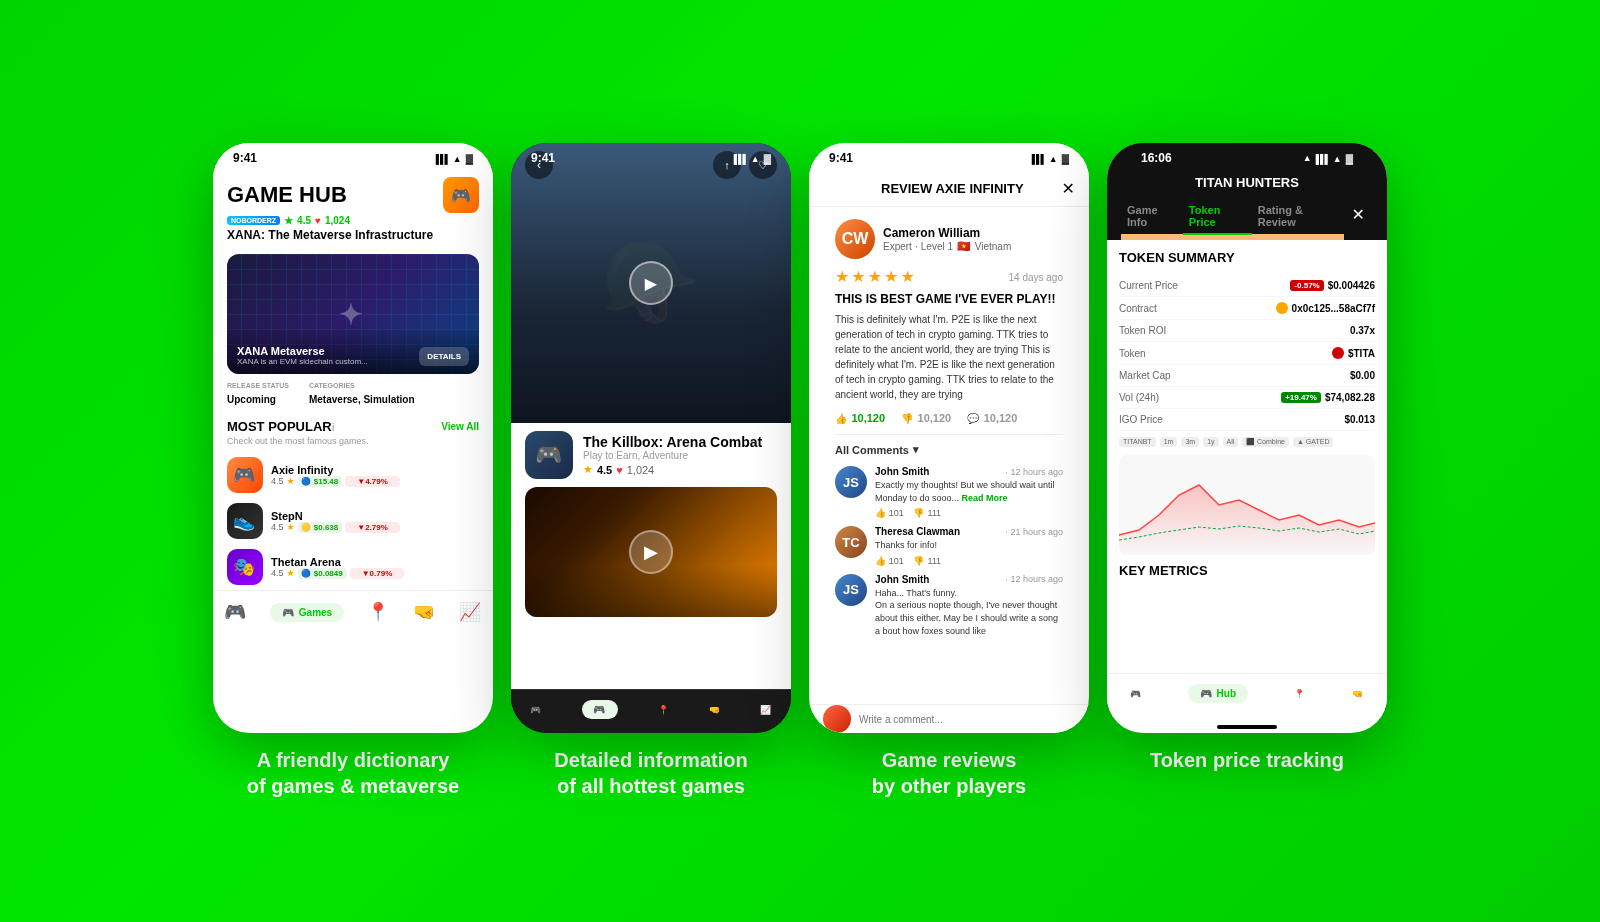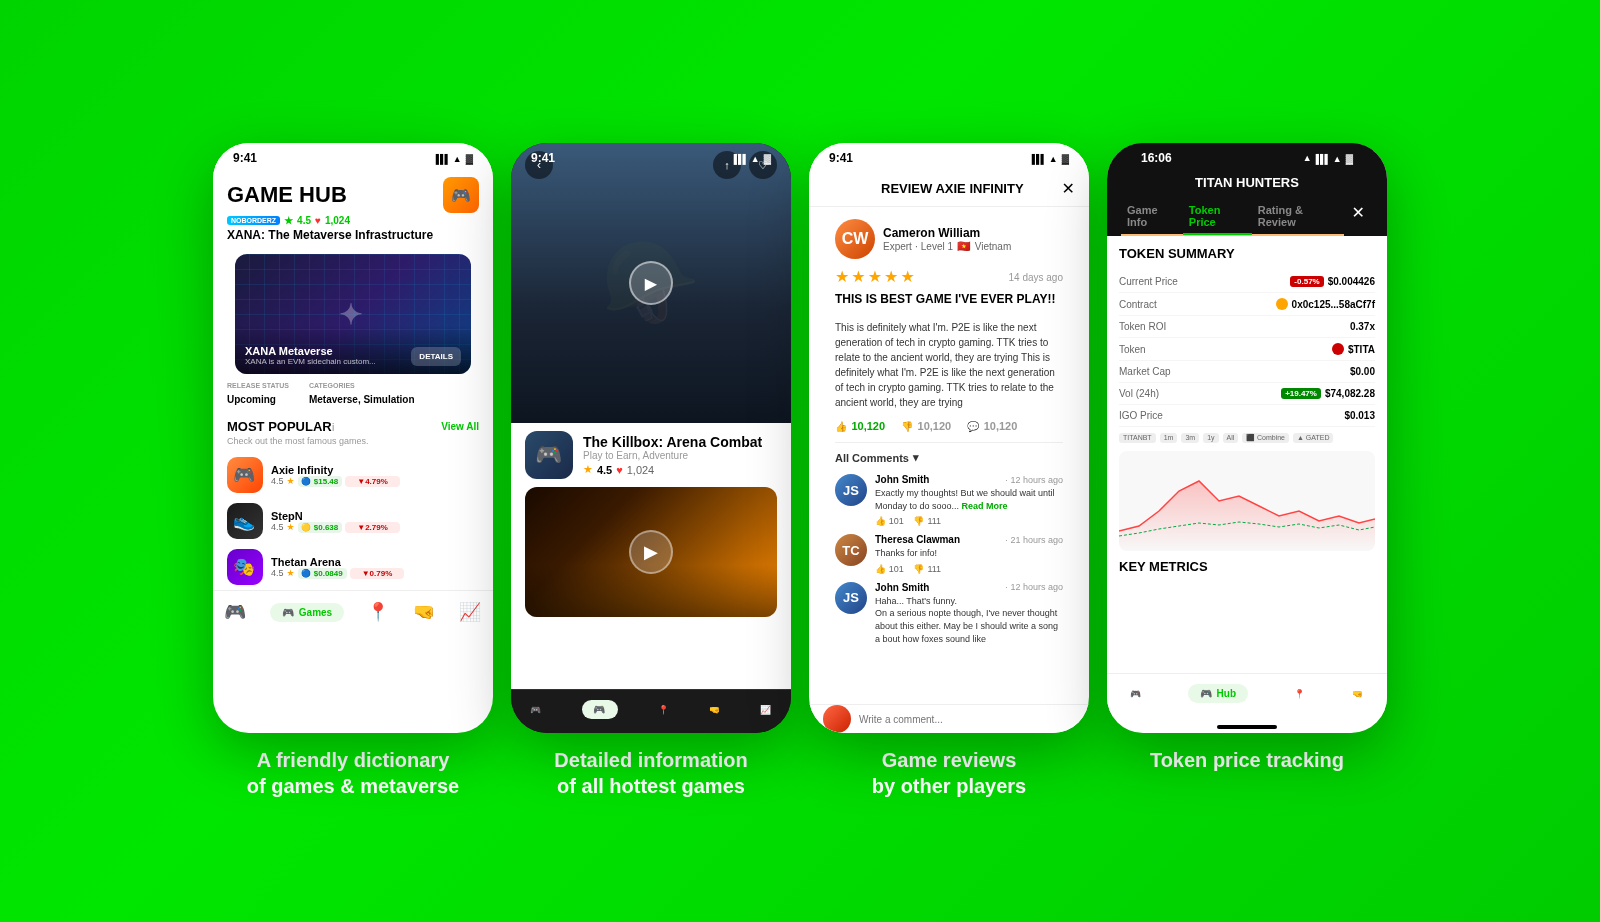--- a/index.html
+++ b/index.html
@@ -107,21 +107,21 @@
       padding: 1px 4px;
       border-radius: 3px;
     }
     .game-title-text {
       font-size: 12px;
       font-weight: 600;
       color: #000;
       margin-bottom: 6px;
     }
     .featured-card {
-      margin: 0 22px 8px;
+      margin: 0 14px 8px;
       border-radius: 12px;
       overflow: hidden;
       position: relative;
       height: 120px;
       background: linear-gradient(135deg, #1a1a3e 0%, #2d1b69 50%, #0d4488 100%);
     }
     .featured-card-bg {
       width: 100%;
       height: 100%;
       display: flex;
@@ -438,21 +438,21 @@
     .reviewer-name { font-size: 12px; font-weight: 700; color: #000; }
     .reviewer-level { font-size: 10px; color: #666; display: flex; align-items: center; gap: 4px; }
     .flag-vn { font-size: 11px; }
     .review-stars {
       display: flex;
       gap: 2px;
       margin-bottom: 2px;
     }
     .review-star { color: #ffa500; font-size: 16px; }
     .review-date { font-size: 10px; color: #999; }
-    .review-headline { font-size: 12px; font-weight: 800; color: #000; margin-bottom: 14px; }
+    .review-headline { font-size: 12px; font-weight: 800; color: #000; margin-bottom: 6px; }
     .review-body { font-size: 10px; color: #333; line-height: 1.5; margin-bottom: 10px; }
     .reaction-row {
       display: flex;
       gap: 16px;
       align-items: center;
       margin-bottom: 10px;
     }
     .reaction-btn {
       display: flex;
       align-items: center;
@@ -539,21 +539,21 @@
     .titan-title { 
       color: white; 
       font-size: 13px; 
       font-weight: 800; 
       text-align: center;
       padding: 6px 0;
     }
     .tabs-row {
       display: flex;
       justify-content: center;
-      border-bottom: 2px solid #fdba74;
+      border-bottom: 6px solid #fdba74;
     }
     .tab-item {
       padding: 8px 6px 6px;
       font-size: 11px;
       color: #888;
       font-weight: 600;
       cursor: pointer;
       position: relative;
     }
     .tab-item.active {

